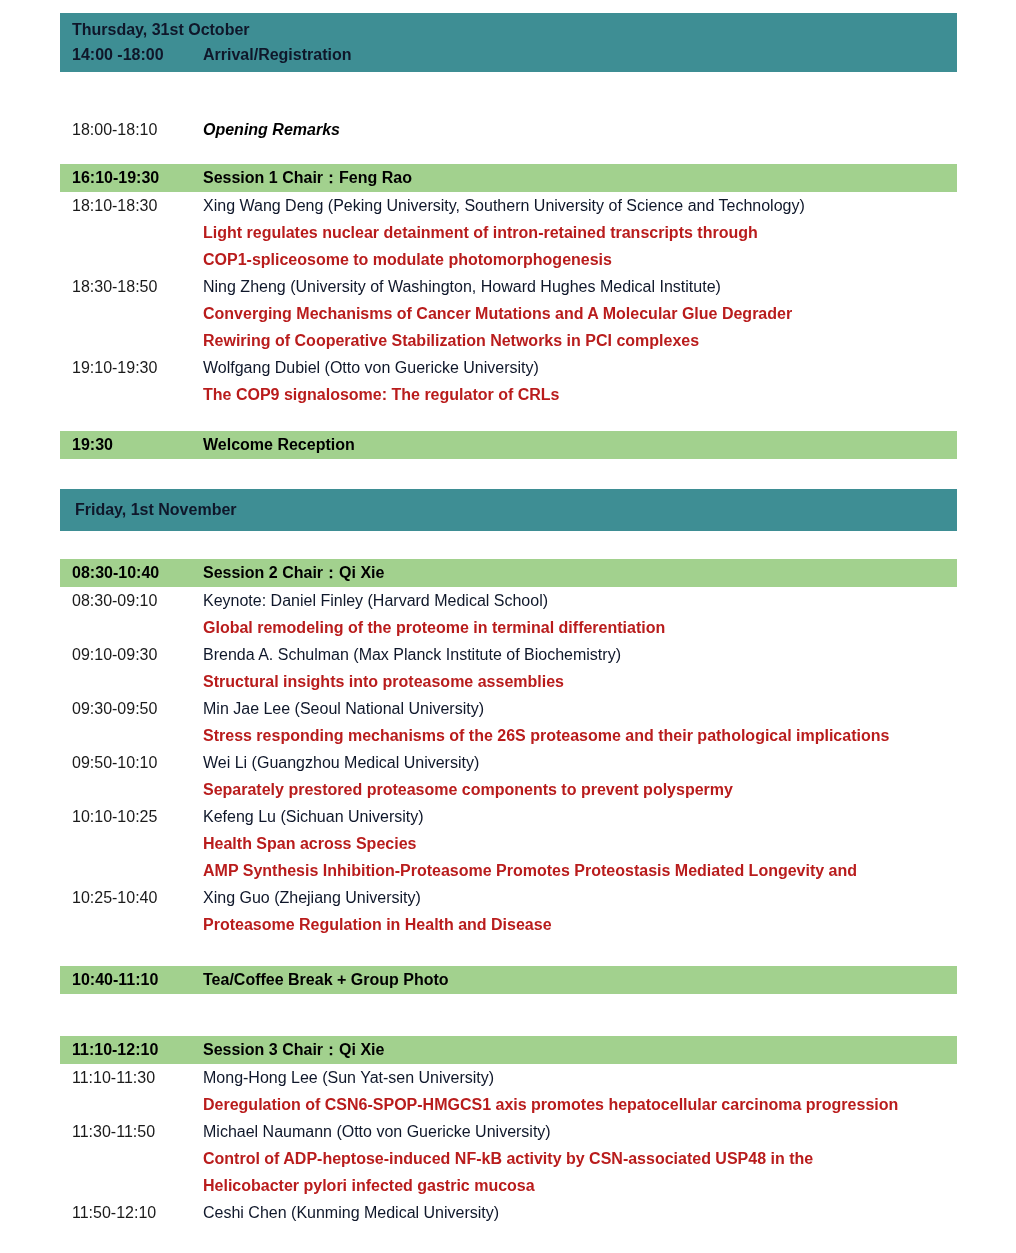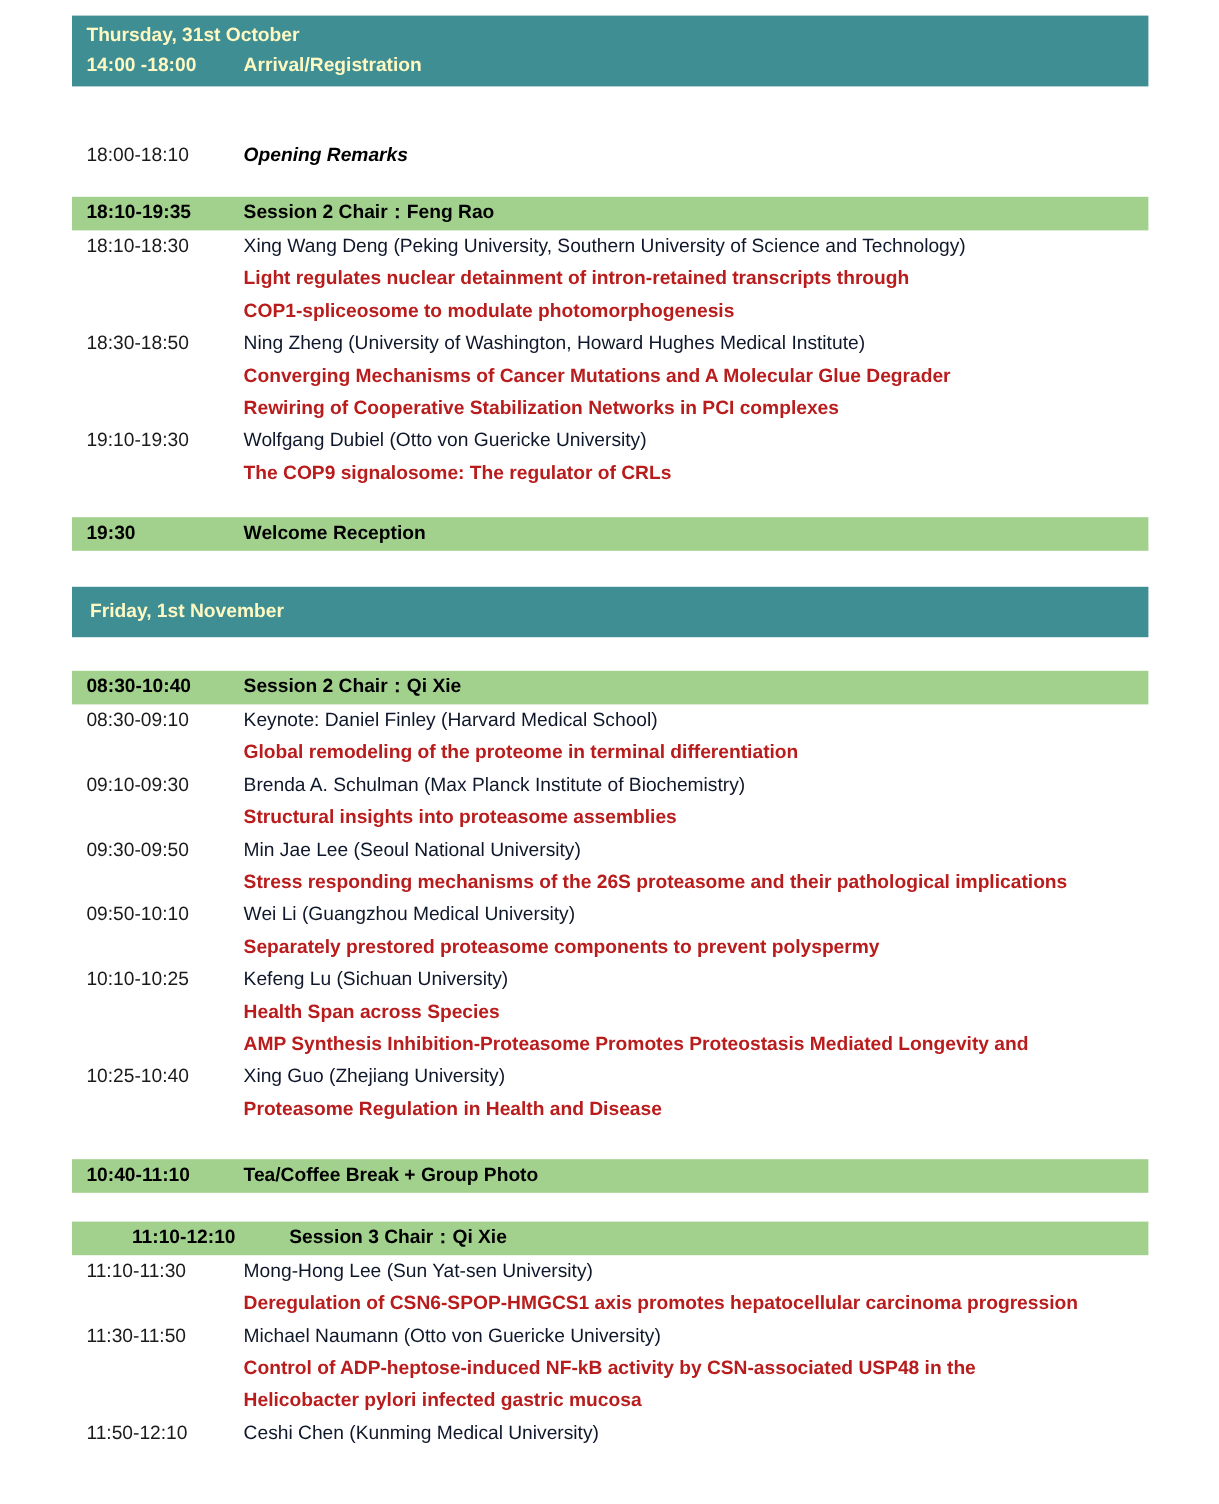--- a/index.html
+++ b/index.html
@@ -8,35 +8,35 @@
        color:#1a1a1a;-webkit-font-smoothing:antialiased;}
   .page{box-sizing:border-box;width:1016px;height:1253px;padding:13px 59px 0 60px;}
   .r{display:flex;line-height:27px;font-size:16px;}
   .t{flex:none;width:131px;padding-left:12px;}
   .c{flex:1;min-width:0;}
   .bold{font-weight:bold;color:#000;font-style:italic;}
   .speaker{color:#0f172a;}
   .talk-title{font-weight:bold;color:#b91c1c;}
   
   .band-day{background:var(--day-band,#3E8E94);color:#ffffff;font-weight:bold;}
-  .band-day .r{color:#fef9c3;}
+  .band-day .r{color:#0f172a;}
   .band-day.two-line{padding:4px 0 5px 0;}
   .band-day.two-line .r{line-height:25px;}
   .band-day.one-line .r{line-height:42px;}
   
   .band-session{background:var(--session-band,#A2D18E);}
   .band-session .r{line-height:28px;font-weight:bold;color:#000;}
   
   .gap-opening{margin-top:44px;}
   .gap-s1{margin-top:21px;}
   .gap-reception{margin-top:23px;}
   .gap-friday{margin-top:30px;}
   .gap-s2{margin-top:28px;}
   .gap-tea{margin-top:28px;}
-  .gap-s3{margin-top:24px;padding-left:38px;}
+  .gap-s3{margin-top:42px;}
 </style>
 </head>
 <body>
 
 <div class="page">
 
   <div class="band-day two-line">
     <div class="r">
       <div class="t" style="width:auto;">Thursday, 31st October</div>
     </div>
@@ -46,22 +46,22 @@
     </div>
   </div>
 
   <div class="r gap-opening">
     <div class="t">18:00-18:10</div>
     <div class="c bold">Opening Remarks</div>
   </div>
 
   <div class="band-session gap-s1">
     <div class="r">
-      <div class="t">18:10-19:35</div>
-      <div class="c">Session 2 Chair：Feng Rao</div>
+      <div class="t">16:10-19:30</div>
+      <div class="c">Session 1 Chair：Feng Rao</div>
     </div>
   </div>
 
   <div class="r">
     <div class="t">18:10-18:30</div>
     <div class="c speaker">Xing Wang Deng (Peking University, Southern University of Science and Technology)</div>
   </div>
   <div class="r">
     <div class="t"></div>
     <div class="c talk-title">Light regulates nuclear detainment of intron-retained transcripts through</div>

